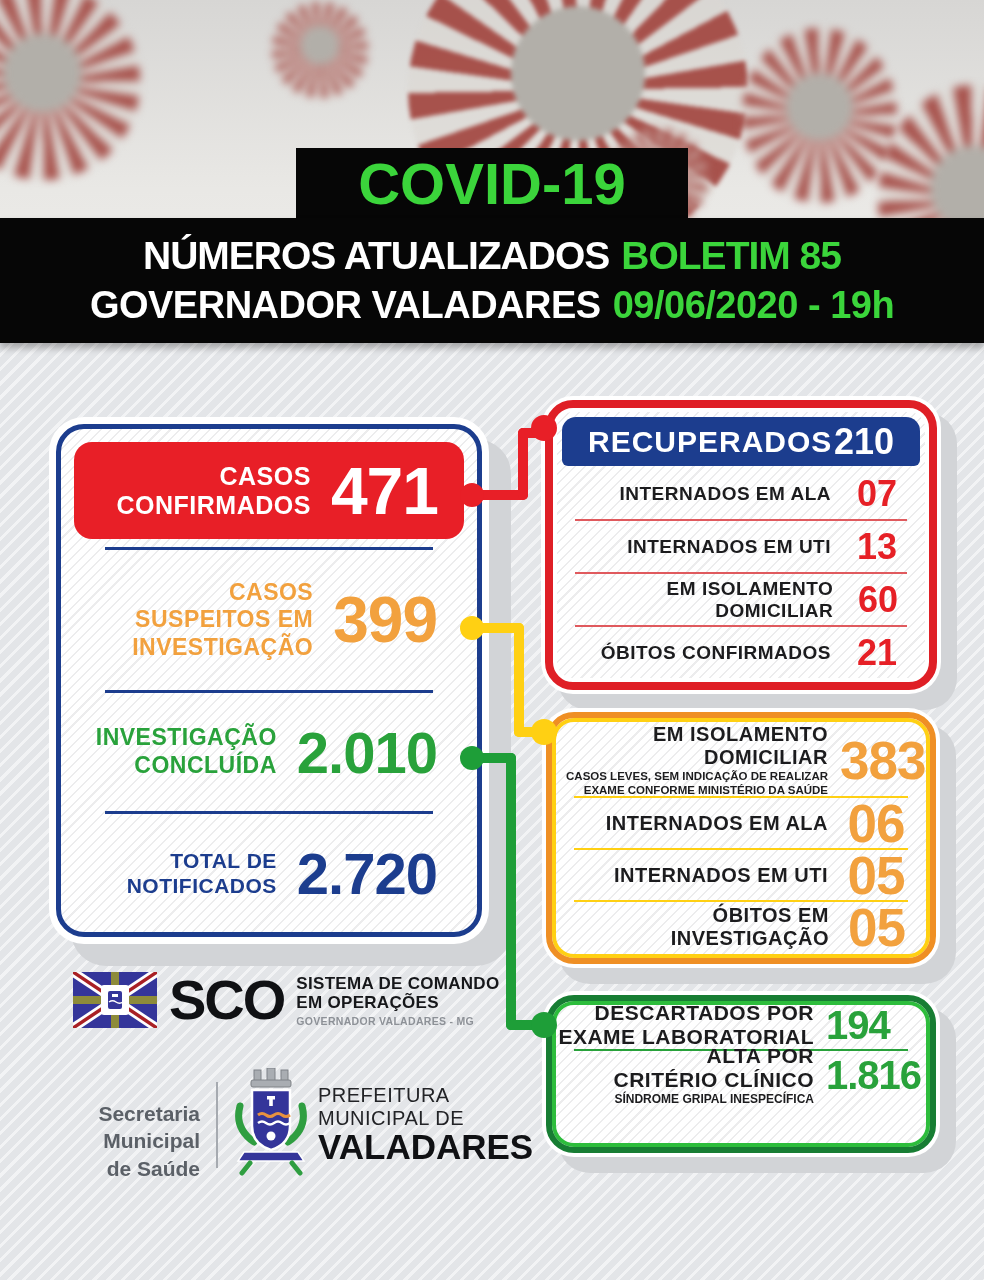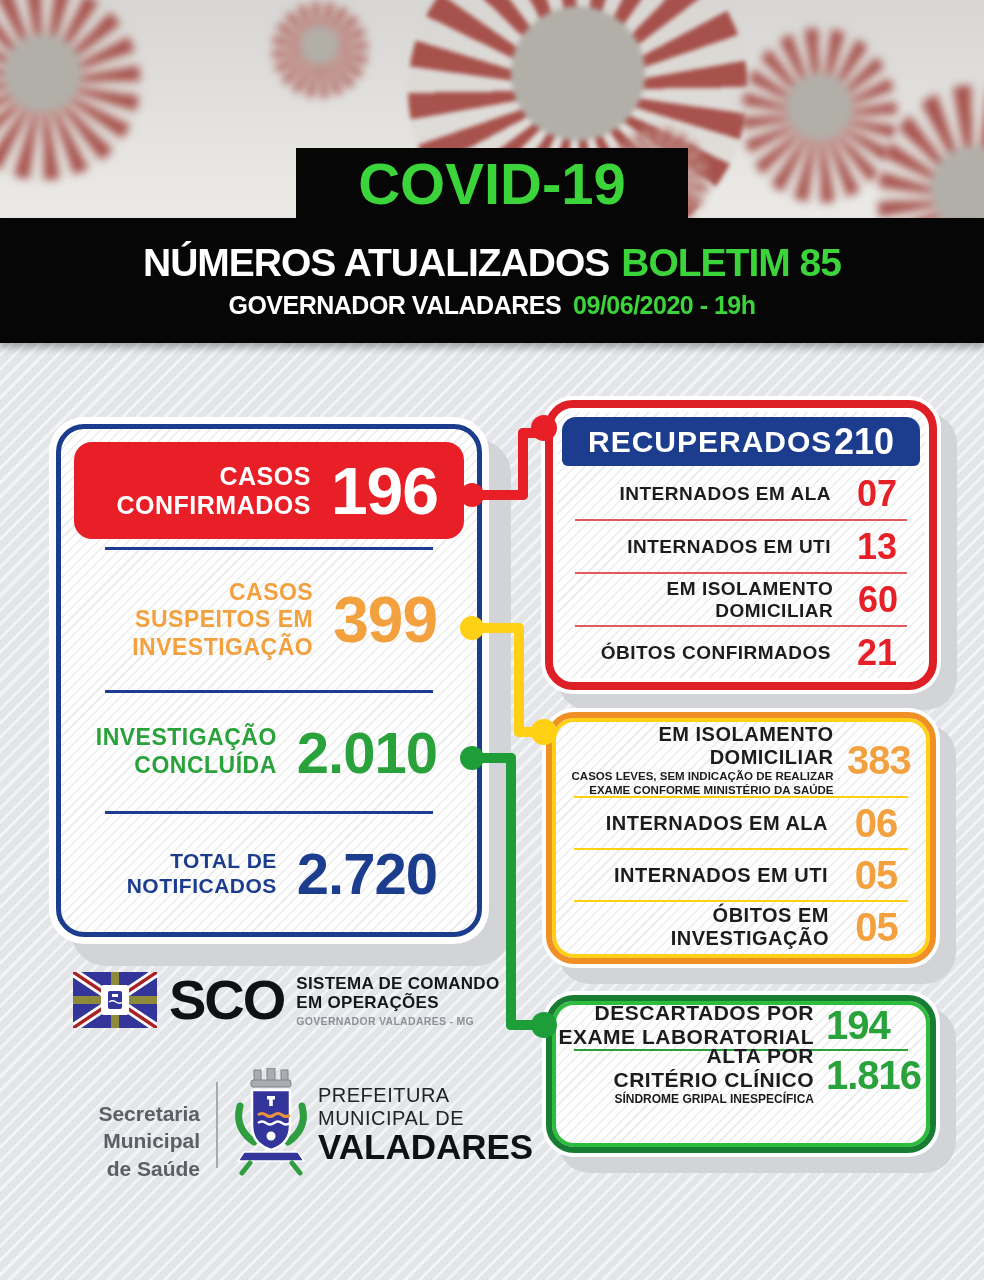--- a/index.html
+++ b/index.html
@@ -33,21 +33,21 @@
   }
   .title-box .t{
     color:#3bd53b;font-size:58px;font-weight:700;letter-spacing:0px;line-height:1;
   }
   .band{
     position:absolute;left:0;top:218px;width:984px;height:125px;background:#060606;z-index:2;
     display:flex;flex-direction:column;align-items:center;justify-content:center;gap:6px;
     box-shadow:0 5px 7px rgba(0,0,0,0.28);
   }
   .band .l1{font-size:39px;font-weight:700;letter-spacing:-1px;white-space:nowrap;}
-  .band .l2{font-size:25px;font-weight:700;letter-spacing:-0.5px;white-space:nowrap;}
+  .band .l2{font-size:38px;font-weight:700;letter-spacing:-0.5px;white-space:nowrap;}
   .band .w{color:#ffffff;margin-right:12px;}
   .band .g{color:#3bd53b;}
   
   .card{
     position:absolute;z-index:3;border-radius:28px;
     background-color:#fff;
     background-image:repeating-linear-gradient(135deg, rgba(140,140,145,0.16) 0 1.5px, rgba(0,0,0,0) 1.5px 7px);
   }
   
   .card-left{
@@ -94,21 +94,21 @@
   .card-orange{
     left:546px;top:712px;width:378px;height:240px;
     border:6px solid #ef8f24;
     box-shadow:inset 0 0 0 4px #ffd013, 0 0 0 4px #ffffff, 16px 16px 0 4px #d2d4d7;
   }
   .orow{display:flex;align-items:center;justify-content:flex-end;gap:12px;padding-right:18px;height:50px;}
   .orow.tall{height:72px;padding-top:6px;}
   .orow .lblwrap{display:flex;flex-direction:column;align-items:flex-end;}
   .orow .lbl{color:#1c1c1e;font-size:20px;font-weight:700;text-align:right;letter-spacing:0.5px;line-height:1.15;}
   .orow .sub{color:#1c1c1e;font-size:11.5px;font-weight:700;text-align:right;line-height:1.25;white-space:pre-line;}
-  .orow .num{font-size:40px;font-weight:700;width:72px;text-align:center;color:#f2a13e;letter-spacing:-1px;}
+  .orow .num{font-size:53px;font-weight:700;width:72px;text-align:center;color:#f2a13e;letter-spacing:-1px;}
   .div-yellow{height:2px;background:#ffd013;margin:0 22px;}
   
   .card-green{
     left:546px;top:995px;width:378px;height:146px;
     border:6px solid #177d33;
     box-shadow:inset 0 0 0 4px #2dbd3c, 0 0 0 4px #ffffff, 16px 16px 0 4px #d2d4d7;
   }
   .grow{display:flex;align-items:center;justify-content:flex-end;gap:12px;padding-right:18px;height:48px;}
   .grow .lblwrap{display:flex;flex-direction:column;align-items:flex-end;}
   .grow .lbl{color:#1c1c1e;font-size:21px;font-weight:700;text-align:right;letter-spacing:0.5px;line-height:1.15;white-space:pre-line;}
@@ -166,21 +166,21 @@
     </div>
     <div class="l2">
       <span class="w">GOVERNADOR VALADARES</span><span class="g">09/06/2020 - 19h</span>
     </div>
   </div>
 
   <div class="card card-left">
     <div class="redbox">
       <div class="lbl">CASOS
 CONFIRMADOS</div>
-      <div class="num">196</div>
+      <div class="num">471</div>
     </div>
     <div class="div-blue"></div>
     <div class="srow suspects">
       <div class="lbl">CASOS
 SUSPEITOS EM
 INVESTIGAÇÃO</div>
       <div class="num">399</div>
     </div>
     <div class="div-blue"></div>
     <div class="srow concluded">

